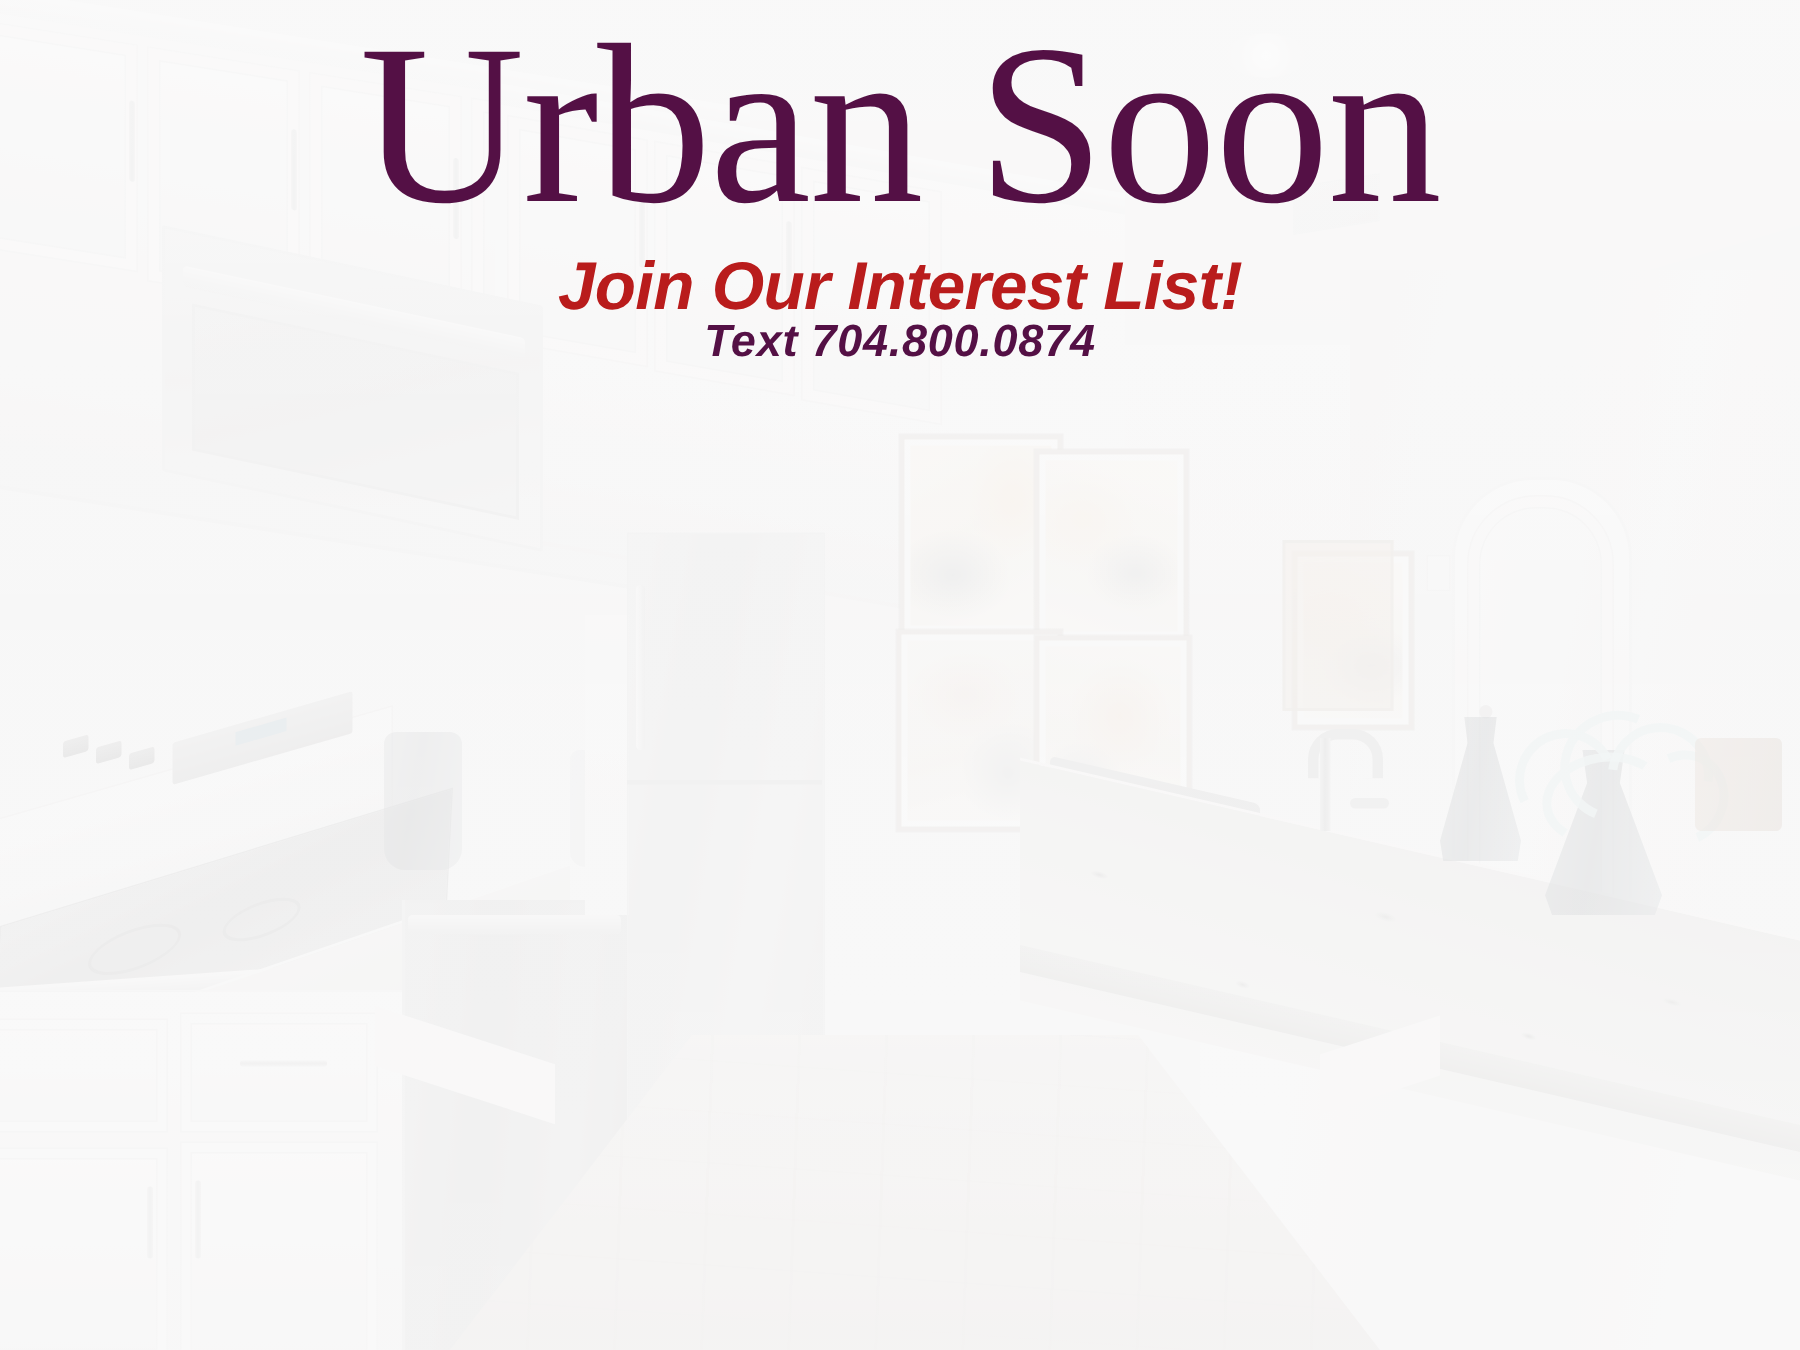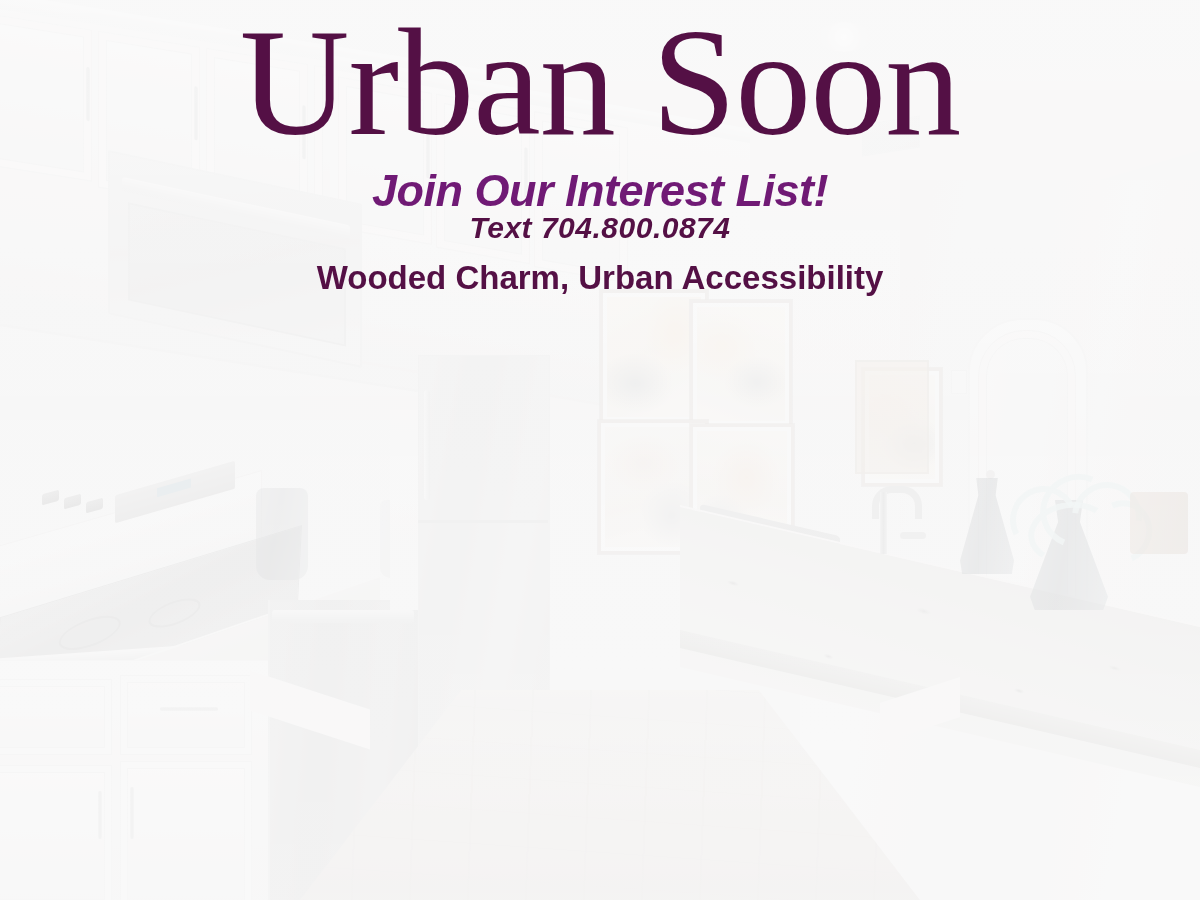--- a/index.html
+++ b/index.html
@@ -425,21 +425,21 @@
     white-space:nowrap;
   }
   .sub{
     margin-top:14px;
     font-family:"Liberation Sans",sans-serif;
     font-style:italic;
     font-weight:700;
     font-size:45px;
     line-height:1;
     letter-spacing:-0.5px;
-    color:#701a75;
+    color:#b91c1c;
     white-space:nowrap;
   }
   .phone{
     margin-top:0;
     font-family:"Liberation Sans",sans-serif;
     font-style:italic;
     font-weight:700;
     font-size:30px;
     line-height:1;
     letter-spacing:0.5px;
@@ -586,16 +586,15 @@
 
   </div>
 
   <div class="wash"></div>
   <div class="wash2"></div>
 
   <div class="overlay">
     <div class="headline">Urban Soon</div>
     <div class="sub">Join Our Interest List!</div>
     <div class="phone">Text 704.800.0874</div>
-    <div class="tagline">Wooded Charm, Urban Accessibility</div>
   </div>
 
 </div>
 
 </body></html>

